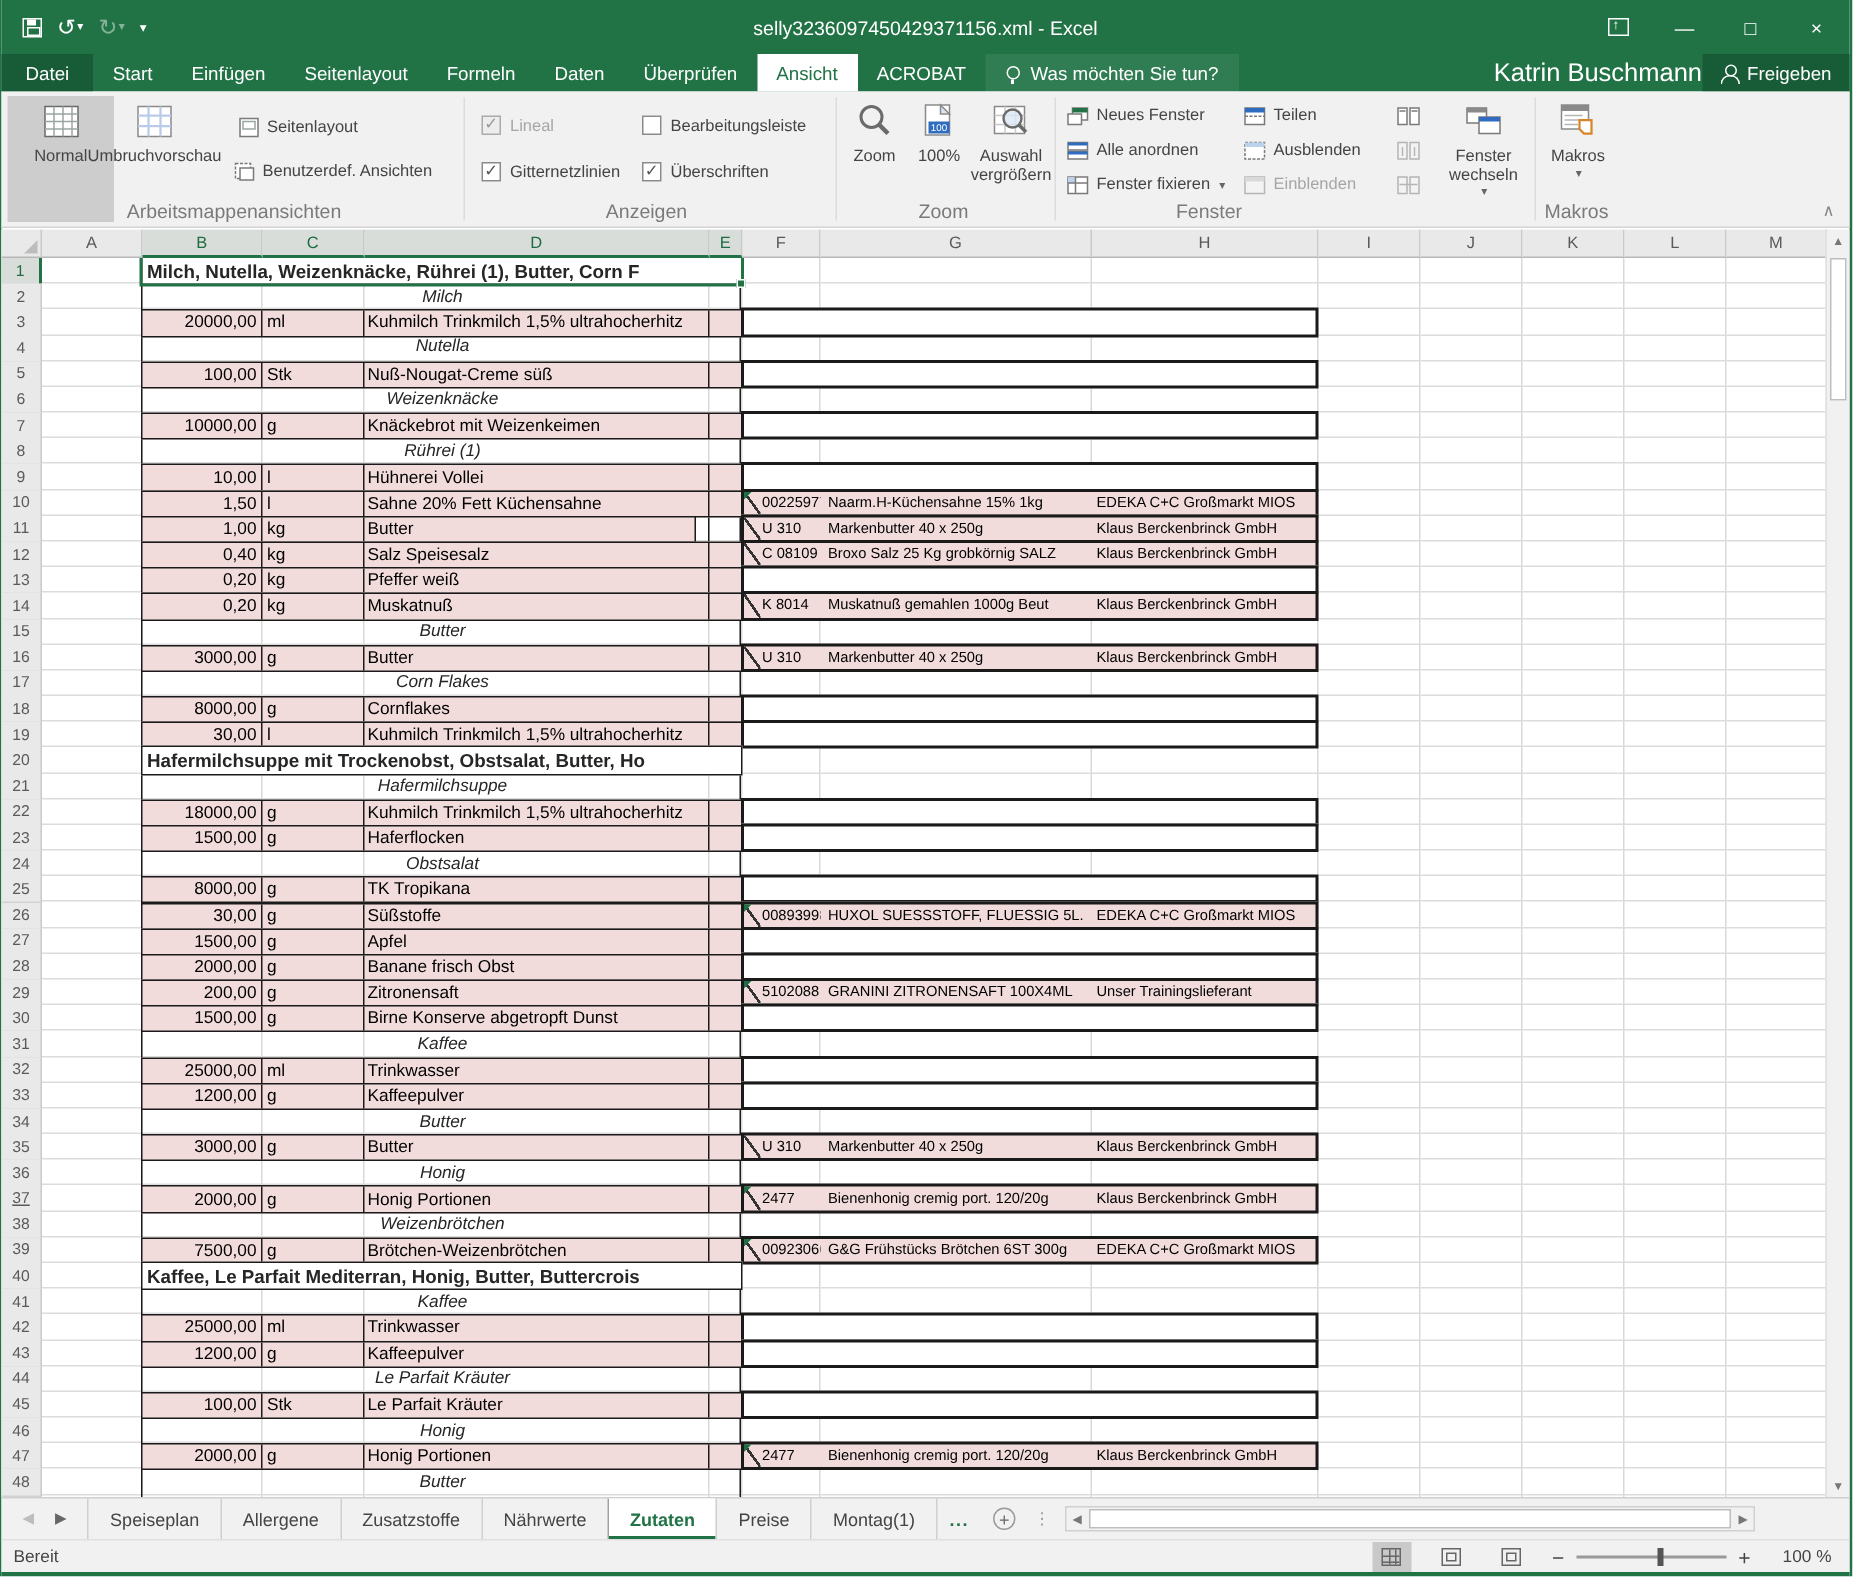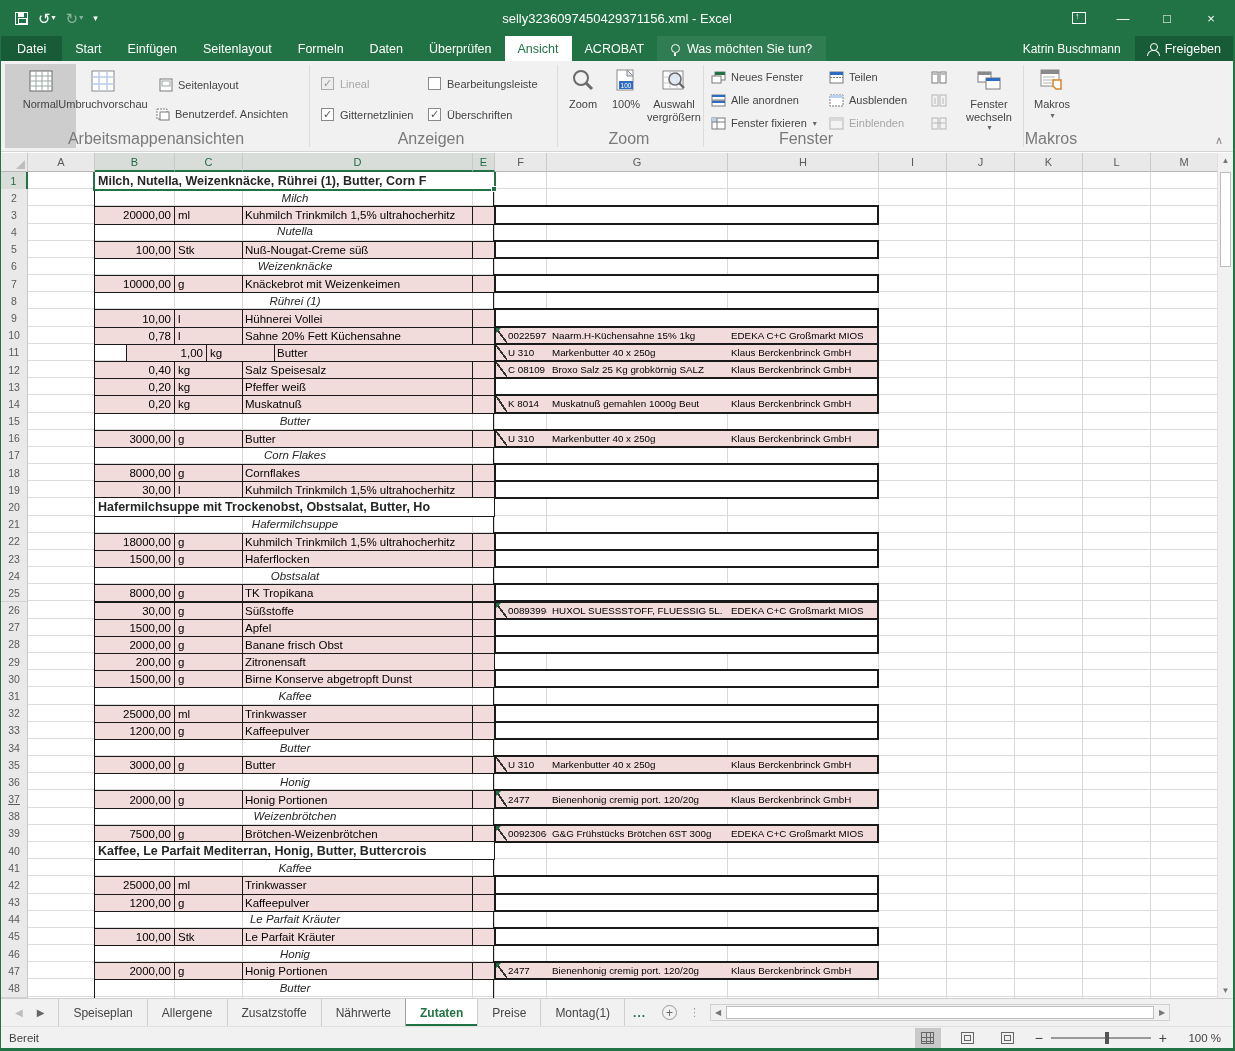--- a/index.html
+++ b/index.html
@@ -24,29 +24,29 @@
 
   
   #tabrow{position:absolute;left:0;top:36px;right:0;height:25px;background:#217346;display:flex;align-items:stretch;color:#fff}
   .rtab{padding:0 13px;display:flex;align-items:center;font-size:12.5px;white-space:nowrap}
   .rtab.file{background:#185C37;padding:0 16px}
   .rtab.active{background:#fff;color:#217346}
   #tellme{display:flex;align-items:center;gap:7px;padding:0 14px;background:rgba(255,255,255,.07);font-size:12.5px}
   .bulb{width:9px;height:9px;border:1.5px solid #fff;border-radius:50%;position:relative}
   .bulb:after{content:"";position:absolute;left:2px;top:8px;width:2px;height:3px;background:#fff}
   #user-area{margin-left:auto;display:flex;align-items:center}
-  #username{font-size:12px;margin-right:14px}
+  #username{font-size:17px;}
   #share{background:#185C37;height:25px;display:flex;align-items:center;gap:6px;padding:0 12px;font-size:12.5px}
   .person{width:12px;height:12px;position:relative}
   .person:before{content:"";position:absolute;left:3px;top:0;width:6px;height:6px;border:1.2px solid #fff;border-radius:50%}
   .person:after{content:"";position:absolute;left:0;bottom:-1px;width:11px;height:5px;border:1.2px solid #fff;border-bottom:none;border-radius:6px 6px 0 0}
 
   
   #ribbon{position:absolute;left:0;top:61px;right:0;height:91px;background:#F1F1F1;border-bottom:1px solid #D4D4D4}
-  .grplabel{position:absolute;bottom:3px;font-size:16px;color:#7A7A7A;text-align:center;white-space:nowrap}
+  .grplabel{position:absolute;bottom:3px;font-size:13px;color:#7A7A7A;text-align:center;white-space:nowrap}
   .gsep{position:absolute;top:4px;bottom:4px;width:1px;background:#DCDCDC}
   .bigbtn{position:absolute;top:3px;height:84px;display:flex;flex-direction:column;align-items:center;padding-top:4px;text-align:center;font-size:11px;color:#444;line-height:1.15}
   .bigbtn .ic{margin-bottom:4px}
   .bigbtn.sel{background:#CDCDCD}
   .smallbtn{position:absolute;display:flex;align-items:center;gap:5px;font-size:11px;color:#444;white-space:nowrap;height:20px}
   .smallbtn.dis{color:#A6A6A6}
   .chk{position:absolute;display:flex;align-items:center;gap:6px;font-size:11px;color:#444;white-space:nowrap}
   .box{width:13px;height:13px;background:#fff;border:1px solid #8A8A8A;display:flex;align-items:center;justify-content:center;font-size:11px;color:#555;line-height:1}
   .box.gray{background:#EDEDED;color:#9a9a9a;border-color:#ABABAB}
   .chk.dis{color:#A6A6A6}
@@ -521,35 +521,35 @@
       <div class="itembox" style="left: 93px; top: 156.44px; width: 401px; height: 18.18px;">
         <div class="cell" style="left: 0px; top: 0px; width: 76px; height: 100%; justify-content: flex-end;">10,00</div>
         <div style="position: absolute; left: 79px; top: 0px; width: 1px; height: 100%; background: rgb(26, 26, 26);"></div>
         <div class="cell" style="left: 83px; top: 0px; width: 64px; height: 100%;">l</div>
         <div style="position: absolute; left: 147px; top: 0px; width: 1px; height: 100%; background: rgb(26, 26, 26);"></div>
         <div class="cell" style="left: 150px; top: 0px; width: 227px; height: 100%;">Hühnerei Vollei</div>
         <div style="position: absolute; left: 377px; top: 0px; width: 1px; height: 100%; background: rgb(26, 26, 26);"></div>
       </div>
       <div class="artbox" style="left: 493px; top: 155.44px; width: 385px; height: 19.18px;"></div>
       <div class="itembox" style="left: 93px; top: 173.62px; width: 401px; height: 18.18px;">
-        <div class="cell" style="left: 0px; top: 0px; width: 76px; height: 100%; justify-content: flex-end;">0,78</div>
+        <div class="cell" style="left: 0px; top: 0px; width: 76px; height: 100%; justify-content: flex-end;">1,50</div>
         <div style="position: absolute; left: 79px; top: 0px; width: 1px; height: 100%; background: rgb(26, 26, 26);"></div>
         <div class="cell" style="left: 83px; top: 0px; width: 64px; height: 100%;">l</div>
         <div style="position: absolute; left: 147px; top: 0px; width: 1px; height: 100%; background: rgb(26, 26, 26);"></div>
         <div class="cell" style="left: 150px; top: 0px; width: 227px; height: 100%;">Sahne 20% Fett Küchensahne</div>
         <div style="position: absolute; left: 377px; top: 0px; width: 1px; height: 100%; background: rgb(26, 26, 26);"></div>
       </div>
       <div class="artbox filled" style="left: 493px; top: 172.62px; width: 385px; height: 19.18px;">
         <div class="slash"></div>
         <div class="flagtri" style="left: 0px; top: 0px;"></div>
         <div class="arttxt" style="left: 12px; top: 0px; width: 39px; height: 100%;">00225977</div>
         <div class="arttxt" style="left: 56px; top: 0px; width: 175px; height: 100%;">Naarm.H-Küchensahne 15% 1kg</div>
         <div class="arttxt" style="left: 235px; top: 0px; width: 147px; height: 100%;">EDEKA C+C Großmarkt MIOS</div>
       </div>
-      <div class="itembox" style="left: 93px; top: 190.8px; width: 401px; height: 18.18px; margin-left: 32px;">
+      <div class="itembox" style="left: 93px; top: 190.8px; width: 370px; height: 18.18px;">
         <div class="cell" style="left: 0px; top: 0px; width: 76px; height: 100%; justify-content: flex-end;">1,00</div>
         <div style="position: absolute; left: 79px; top: 0px; width: 1px; height: 100%; background: rgb(26, 26, 26);"></div>
         <div class="cell" style="left: 83px; top: 0px; width: 64px; height: 100%;">kg</div>
         <div style="position: absolute; left: 147px; top: 0px; width: 1px; height: 100%; background: rgb(26, 26, 26);"></div>
         <div class="cell" style="left: 150px; top: 0px; width: 227px; height: 100%;">Butter</div>
         <div style="position: absolute; left: 377px; top: 0px; width: 1px; height: 100%; background: rgb(26, 26, 26);"></div>
       </div>
       <div class="artbox filled" style="left: 493px; top: 189.8px; width: 385px; height: 19.18px;">
         <div class="slash"></div>
         <div class="arttxt" style="left: 12px; top: 0px; width: 39px; height: 100%;">U 310</div>
@@ -692,20 +692,27 @@
         <div style="position: absolute; left: 377px; top: 0px; width: 1px; height: 100%; background: rgb(26, 26, 26);"></div>
       </div>
       <div class="artbox" style="left: 493px; top: 481.86px; width: 385px; height: 19.18px;"></div>
       <div class="itembox" style="left: 93px; top: 500.04px; width: 401px; height: 18.18px;">
         <div class="cell" style="left: 0px; top: 0px; width: 76px; height: 100%; justify-content: flex-end;">200,00</div>
         <div style="position: absolute; left: 79px; top: 0px; width: 1px; height: 100%; background: rgb(26, 26, 26);"></div>
         <div class="cell" style="left: 83px; top: 0px; width: 64px; height: 100%;">g</div>
         <div style="position: absolute; left: 147px; top: 0px; width: 1px; height: 100%; background: rgb(26, 26, 26);"></div>
         <div class="cell" style="left: 150px; top: 0px; width: 227px; height: 100%;">Zitronensaft</div>
         <div style="position: absolute; left: 377px; top: 0px; width: 1px; height: 100%; background: rgb(26, 26, 26);"></div>
+      </div>
+      <div class="artbox filled" style="left: 493px; top: 499.04px; width: 385px; height: 19.18px;">
+        <div class="slash"></div>
+        <div class="flagtri" style="left: 0px; top: 0px;"></div>
+        <div class="arttxt" style="left: 12px; top: 0px; width: 39px; height: 100%;">5102088</div>
+        <div class="arttxt" style="left: 56px; top: 0px; width: 175px; height: 100%;">GRANINI ZITRONENSAFT 100X4ML</div>
+        <div class="arttxt" style="left: 235px; top: 0px; width: 147px; height: 100%;">Unser Trainingslieferant</div>
       </div>
       <div class="itembox" style="left: 93px; top: 517.22px; width: 401px; height: 18.18px;">
         <div class="cell" style="left: 0px; top: 0px; width: 76px; height: 100%; justify-content: flex-end;">1500,00</div>
         <div style="position: absolute; left: 79px; top: 0px; width: 1px; height: 100%; background: rgb(26, 26, 26);"></div>
         <div class="cell" style="left: 83px; top: 0px; width: 64px; height: 100%;">g</div>
         <div style="position: absolute; left: 147px; top: 0px; width: 1px; height: 100%; background: rgb(26, 26, 26);"></div>
         <div class="cell" style="left: 150px; top: 0px; width: 227px; height: 100%;">Birne Konserve abgetropft Dunst</div>
         <div style="position: absolute; left: 377px; top: 0px; width: 1px; height: 100%; background: rgb(26, 26, 26);"></div>
       </div>
       <div class="artbox" style="left: 493px; top: 516.22px; width: 385px; height: 19.18px;"></div>

